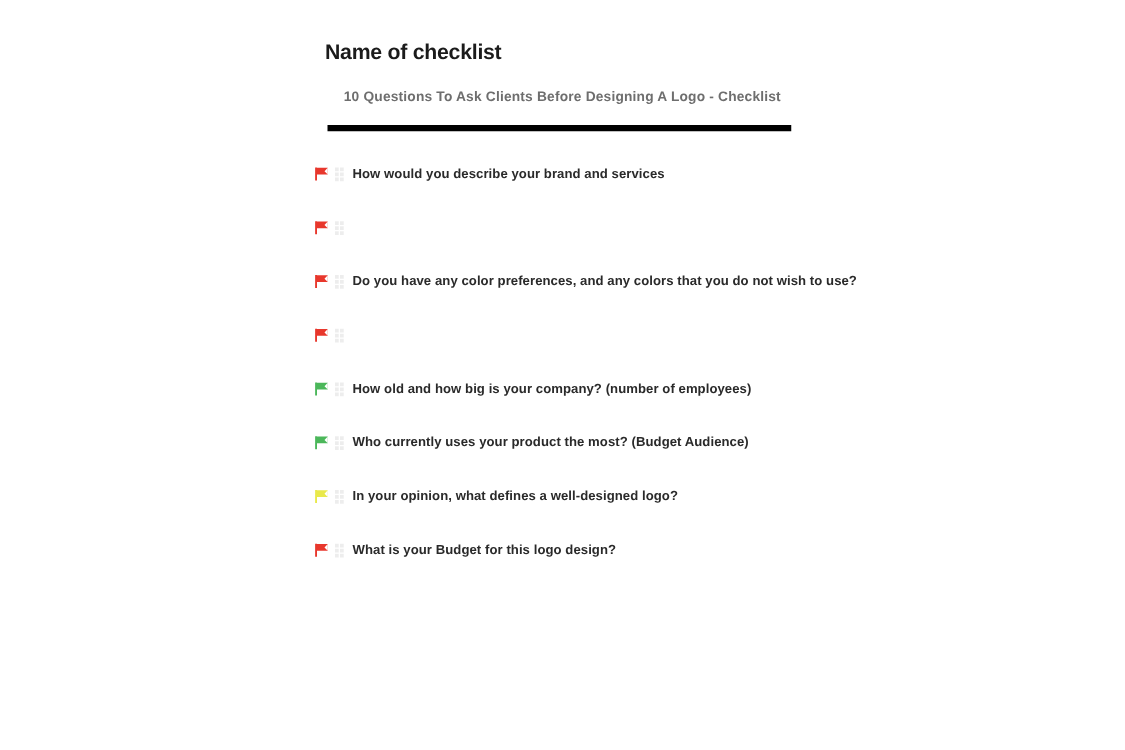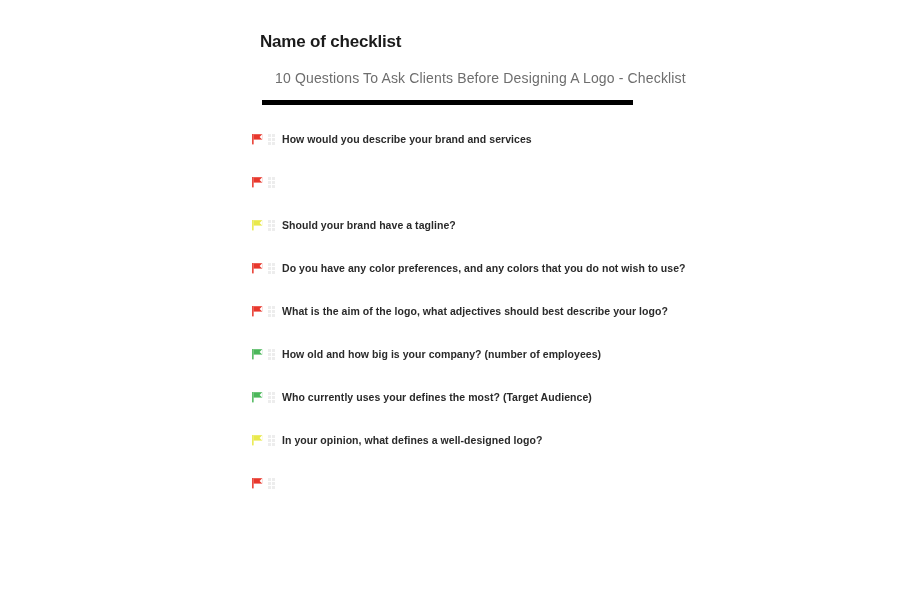--- a/index.html
+++ b/index.html
@@ -26,22 +26,22 @@
   }
   .doc-title {
     font-size: 17px;
     font-weight: bold;
     color: #1b1b1b;
     letter-spacing: -0.2px;
     margin: 32px 0 0 0;
     line-height: 20px;
   }
   .doc-subtitle {
-    font-size: 14px;
-    font-weight: normal;
+    font-size: 11px;
+    font-weight: bold;
     color: #6e6e6e;
     margin: 20px 0 16px 15px;
     line-height: 12px;
     letter-spacing: 0.15px;
   }
   .doc-rule {
     margin: 14px 0 0 2px;
     width: 371px;
     height: 5px;
     background: #000000;
@@ -129,125 +129,109 @@
             <i></i>
             <i></i>
             <i></i>
             <i></i>
             <i></i>
             <i></i>
           </span>
         </li>
         <li class="check-row">
           <span class="flag-icon"><svg viewBox="0 0 14 14" width="14" height="14" xmlns="http://www.w3.org/2000/svg">
+              <rect x="2.1" y="2" width="1.5" height="10.4" fill="#e8372c"></rect>
+              <path d="M3.6 2.2 H12.2 V7.6 H3.6 Z" fill="#e8372c"></path>
+              <path d="M12.2 2.2 L9.6 4.9 L12.2 7.6 Z" fill="#ffffff"></path>
+            </svg></span>
+          <span class="drag-handle">
+            <i></i>
+            <i></i>
+            <i></i>
+            <i></i>
+            <i></i>
+            <i></i>
+          </span>
+          <span class="check-text">Do you have any color preferences, and any colors that you do not wish to use?</span>
+        </li>
+        <li class="check-row">
+          <span class="flag-icon"><svg viewBox="0 0 14 14" width="14" height="14" xmlns="http://www.w3.org/2000/svg">
+              <rect x="2.1" y="2" width="1.5" height="10.4" fill="#e8372c"></rect>
+              <path d="M3.6 2.2 H12.2 V7.6 H3.6 Z" fill="#e8372c"></path>
+              <path d="M12.2 2.2 L9.6 4.9 L12.2 7.6 Z" fill="#ffffff"></path>
+            </svg></span>
+          <span class="drag-handle">
+            <i></i>
+            <i></i>
+            <i></i>
+            <i></i>
+            <i></i>
+            <i></i>
+          </span>
+        </li>
+        <li class="check-row">
+          <span class="flag-icon"><svg viewBox="0 0 14 14" width="14" height="14" xmlns="http://www.w3.org/2000/svg">
+              <rect x="2.1" y="2" width="1.5" height="10.4" fill="#4bb75a"></rect>
+              <path d="M3.6 2.2 H12.2 V7.6 H3.6 Z" fill="#4bb75a"></path>
+              <path d="M12.2 2.2 L9.6 4.9 L12.2 7.6 Z" fill="#ffffff"></path>
+            </svg></span>
+          <span class="drag-handle">
+            <i></i>
+            <i></i>
+            <i></i>
+            <i></i>
+            <i></i>
+            <i></i>
+          </span>
+          <span class="check-text">How old and how big is your company? (number of employees)</span>
+        </li>
+        <li class="check-row">
+          <span class="flag-icon"><svg viewBox="0 0 14 14" width="14" height="14" xmlns="http://www.w3.org/2000/svg">
+              <rect x="2.1" y="2" width="1.5" height="10.4" fill="#4bb75a"></rect>
+              <path d="M3.6 2.2 H12.2 V7.6 H3.6 Z" fill="#4bb75a"></path>
+              <path d="M12.2 2.2 L9.6 4.9 L12.2 7.6 Z" fill="#ffffff"></path>
+            </svg></span>
+          <span class="drag-handle">
+            <i></i>
+            <i></i>
+            <i></i>
+            <i></i>
+            <i></i>
+            <i></i>
+          </span>
+          <span class="check-text">Who currently uses your product the most? (Budget Audience)</span>
+        </li>
+        <li class="check-row">
+          <span class="flag-icon"><svg viewBox="0 0 14 14" width="14" height="14" xmlns="http://www.w3.org/2000/svg">
               <rect x="2.1" y="2" width="1.5" height="10.4" fill="#e9e94b"></rect>
               <path d="M3.6 2.2 H12.2 V7.6 H3.6 Z" fill="#e9e94b"></path>
               <path d="M12.2 2.2 L9.6 4.9 L12.2 7.6 Z" fill="#ffffff"></path>
             </svg></span>
           <span class="drag-handle">
             <i></i>
             <i></i>
             <i></i>
             <i></i>
             <i></i>
             <i></i>
           </span>
-          <span class="check-text">Should your brand have a tagline?</span>
-        </li>
-        <li class="check-row">
-          <span class="flag-icon"><svg viewBox="0 0 14 14" width="14" height="14" xmlns="http://www.w3.org/2000/svg">
-              <rect x="2.1" y="2" width="1.5" height="10.4" fill="#e8372c"></rect>
-              <path d="M3.6 2.2 H12.2 V7.6 H3.6 Z" fill="#e8372c"></path>
-              <path d="M12.2 2.2 L9.6 4.9 L12.2 7.6 Z" fill="#ffffff"></path>
-            </svg></span>
-          <span class="drag-handle">
-            <i></i>
-            <i></i>
-            <i></i>
-            <i></i>
-            <i></i>
-            <i></i>
-          </span>
-          <span class="check-text">Do you have any color preferences, and any colors that you do not wish to use?</span>
-        </li>
-        <li class="check-row">
-          <span class="flag-icon"><svg viewBox="0 0 14 14" width="14" height="14" xmlns="http://www.w3.org/2000/svg">
-              <rect x="2.1" y="2" width="1.5" height="10.4" fill="#e8372c"></rect>
-              <path d="M3.6 2.2 H12.2 V7.6 H3.6 Z" fill="#e8372c"></path>
-              <path d="M12.2 2.2 L9.6 4.9 L12.2 7.6 Z" fill="#ffffff"></path>
-            </svg></span>
-          <span class="drag-handle">
-            <i></i>
-            <i></i>
-            <i></i>
-            <i></i>
-            <i></i>
-            <i></i>
-          </span>
-          <span class="check-text">What is the aim of the logo, what adjectives should best describe your logo?</span>
-        </li>
-        <li class="check-row">
-          <span class="flag-icon"><svg viewBox="0 0 14 14" width="14" height="14" xmlns="http://www.w3.org/2000/svg">
-              <rect x="2.1" y="2" width="1.5" height="10.4" fill="#4bb75a"></rect>
-              <path d="M3.6 2.2 H12.2 V7.6 H3.6 Z" fill="#4bb75a"></path>
-              <path d="M12.2 2.2 L9.6 4.9 L12.2 7.6 Z" fill="#ffffff"></path>
-            </svg></span>
-          <span class="drag-handle">
-            <i></i>
-            <i></i>
-            <i></i>
-            <i></i>
-            <i></i>
-            <i></i>
-          </span>
-          <span class="check-text">How old and how big is your company? (number of employees)</span>
-        </li>
-        <li class="check-row">
-          <span class="flag-icon"><svg viewBox="0 0 14 14" width="14" height="14" xmlns="http://www.w3.org/2000/svg">
-              <rect x="2.1" y="2" width="1.5" height="10.4" fill="#4bb75a"></rect>
-              <path d="M3.6 2.2 H12.2 V7.6 H3.6 Z" fill="#4bb75a"></path>
-              <path d="M12.2 2.2 L9.6 4.9 L12.2 7.6 Z" fill="#ffffff"></path>
-            </svg></span>
-          <span class="drag-handle">
-            <i></i>
-            <i></i>
-            <i></i>
-            <i></i>
-            <i></i>
-            <i></i>
-          </span>
-          <span class="check-text">Who currently uses your defines the most? (Target Audience)</span>
-        </li>
-        <li class="check-row">
-          <span class="flag-icon"><svg viewBox="0 0 14 14" width="14" height="14" xmlns="http://www.w3.org/2000/svg">
-              <rect x="2.1" y="2" width="1.5" height="10.4" fill="#e9e94b"></rect>
-              <path d="M3.6 2.2 H12.2 V7.6 H3.6 Z" fill="#e9e94b"></path>
-              <path d="M12.2 2.2 L9.6 4.9 L12.2 7.6 Z" fill="#ffffff"></path>
-            </svg></span>
-          <span class="drag-handle">
-            <i></i>
-            <i></i>
-            <i></i>
-            <i></i>
-            <i></i>
-            <i></i>
-          </span>
           <span class="check-text">In your opinion, what defines a well-designed logo?</span>
         </li>
         <li class="check-row">
           <span class="flag-icon"><svg viewBox="0 0 14 14" width="14" height="14" xmlns="http://www.w3.org/2000/svg">
               <rect x="2.1" y="2" width="1.5" height="10.4" fill="#e8372c"></rect>
               <path d="M3.6 2.2 H12.2 V7.6 H3.6 Z" fill="#e8372c"></path>
               <path d="M12.2 2.2 L9.6 4.9 L12.2 7.6 Z" fill="#ffffff"></path>
             </svg></span>
           <span class="drag-handle">
             <i></i>
             <i></i>
             <i></i>
             <i></i>
             <i></i>
             <i></i>
           </span>
+          <span class="check-text">What is your Budget for this logo design?</span>
         </li>
       </ul>
 
   </div>
 </div>
 
 </body></html>

